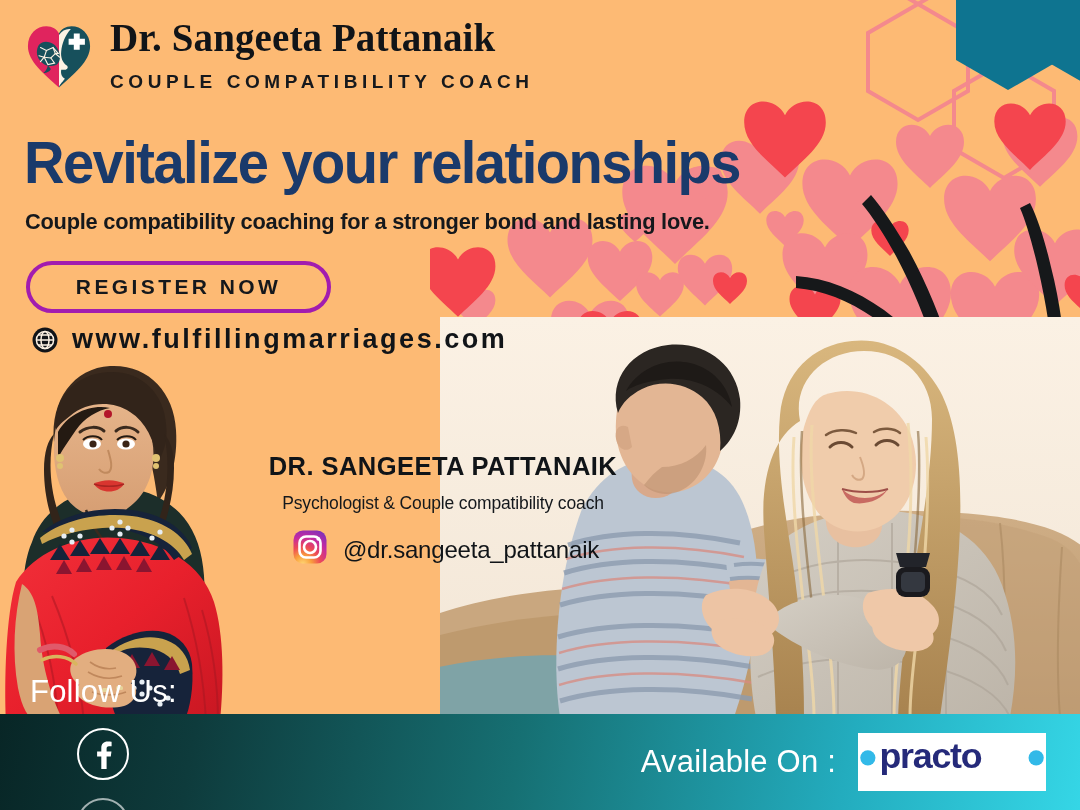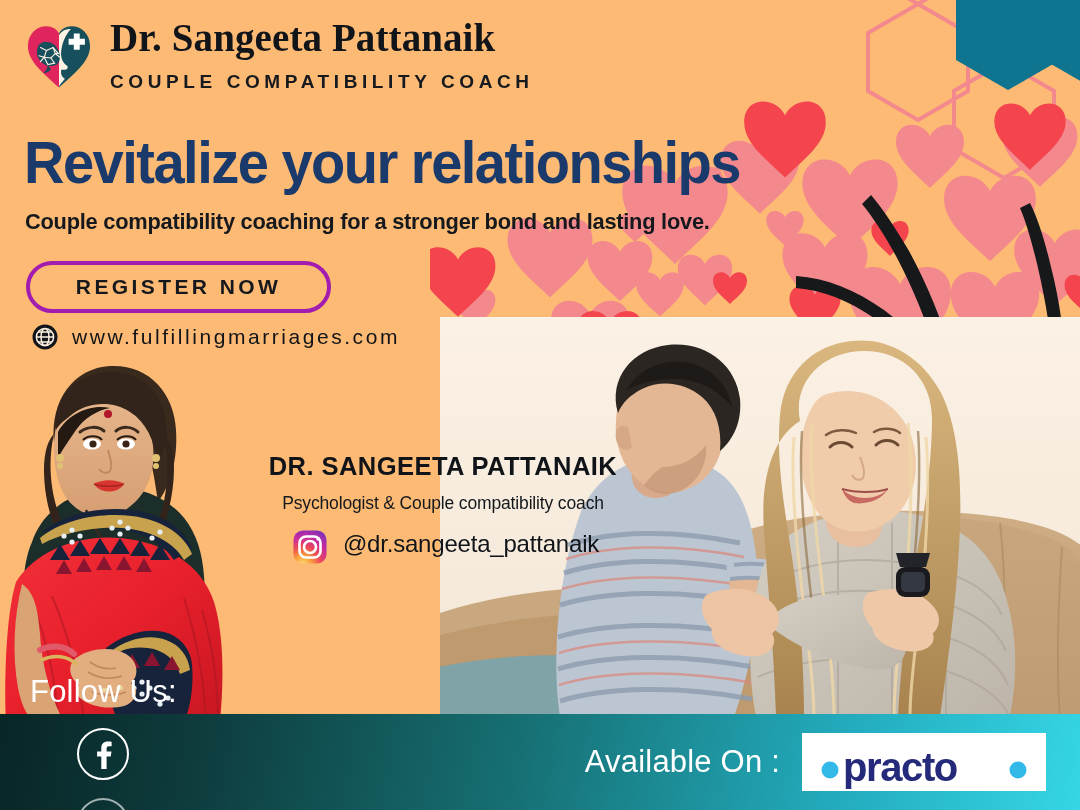--- a/index.html
+++ b/index.html
@@ -76,21 +76,21 @@
   }
 
   
   .website{
     position:absolute; left:32px; top:324px; z-index:12;
     display:flex; align-items:center; gap:14px;
   }
   .globe-ico{ width:26px; height:26px; flex:0 0 auto; }
   .globe-ico svg{ width:100%; height:100%; display:block; }
   .website-url{
-    font-size:21px; font-weight:400; color:#111418;
+    font-size:27px; font-weight:700; color:#111418;
     letter-spacing:2.55px; white-space:nowrap;
   }
 
   
   .portrait{
     position:absolute; left:-2px; bottom:88px;
     width:232px; height:370px;
     z-index:10; pointer-events:none;
   }
   .portrait svg{ width:100%; height:100%; display:block; }
@@ -119,21 +119,21 @@
     font-size:25.5px; font-weight:700; color:#101418;
     letter-spacing:.45px; white-space:nowrap;
   }
   .doc-role{
     margin-top:12px;
     font-size:17.5px; font-weight:400; color:#14181c;
     letter-spacing:-.15px; white-space:nowrap;
   }
   .ig-row{
     margin-top:16px;
-    display:flex; align-items:flex-start; gap:16px;
+    display:flex; align-items:flex-end; gap:16px;
     padding-left:6px;
   }
   .ig-ico{ width:34px; height:34px; flex:0 0 auto; }
   .ig-ico svg{ width:100%; height:100%; display:block; }
   .ig-handle{
     font-size:24px; font-weight:400; color:#101418;
     letter-spacing:-.2px; white-space:nowrap;
   }
 
   
@@ -162,22 +162,22 @@
 
   .avail-group{
     display:flex; align-items:center; gap:22px;
     margin-left:auto; margin-right:34px;
   }
   .avail-label{
     font-size:31px; font-weight:400; color:#ffffff; letter-spacing:.2px; white-space:nowrap;
   }
   .practo-card{
     background:#ffffff;
-    width:244px; height:58px;
-    display:flex; align-items:flex-end; justify-content:center;
+    width:188px; height:58px;
+    display:flex; align-items:flex-start; justify-content:center;
     gap:5px;
   }
   .practo-card svg{ display:block; }
 </style>
 </head>
 <body>
 
 <div class="poster">
 
   <div class="hex-layer">

